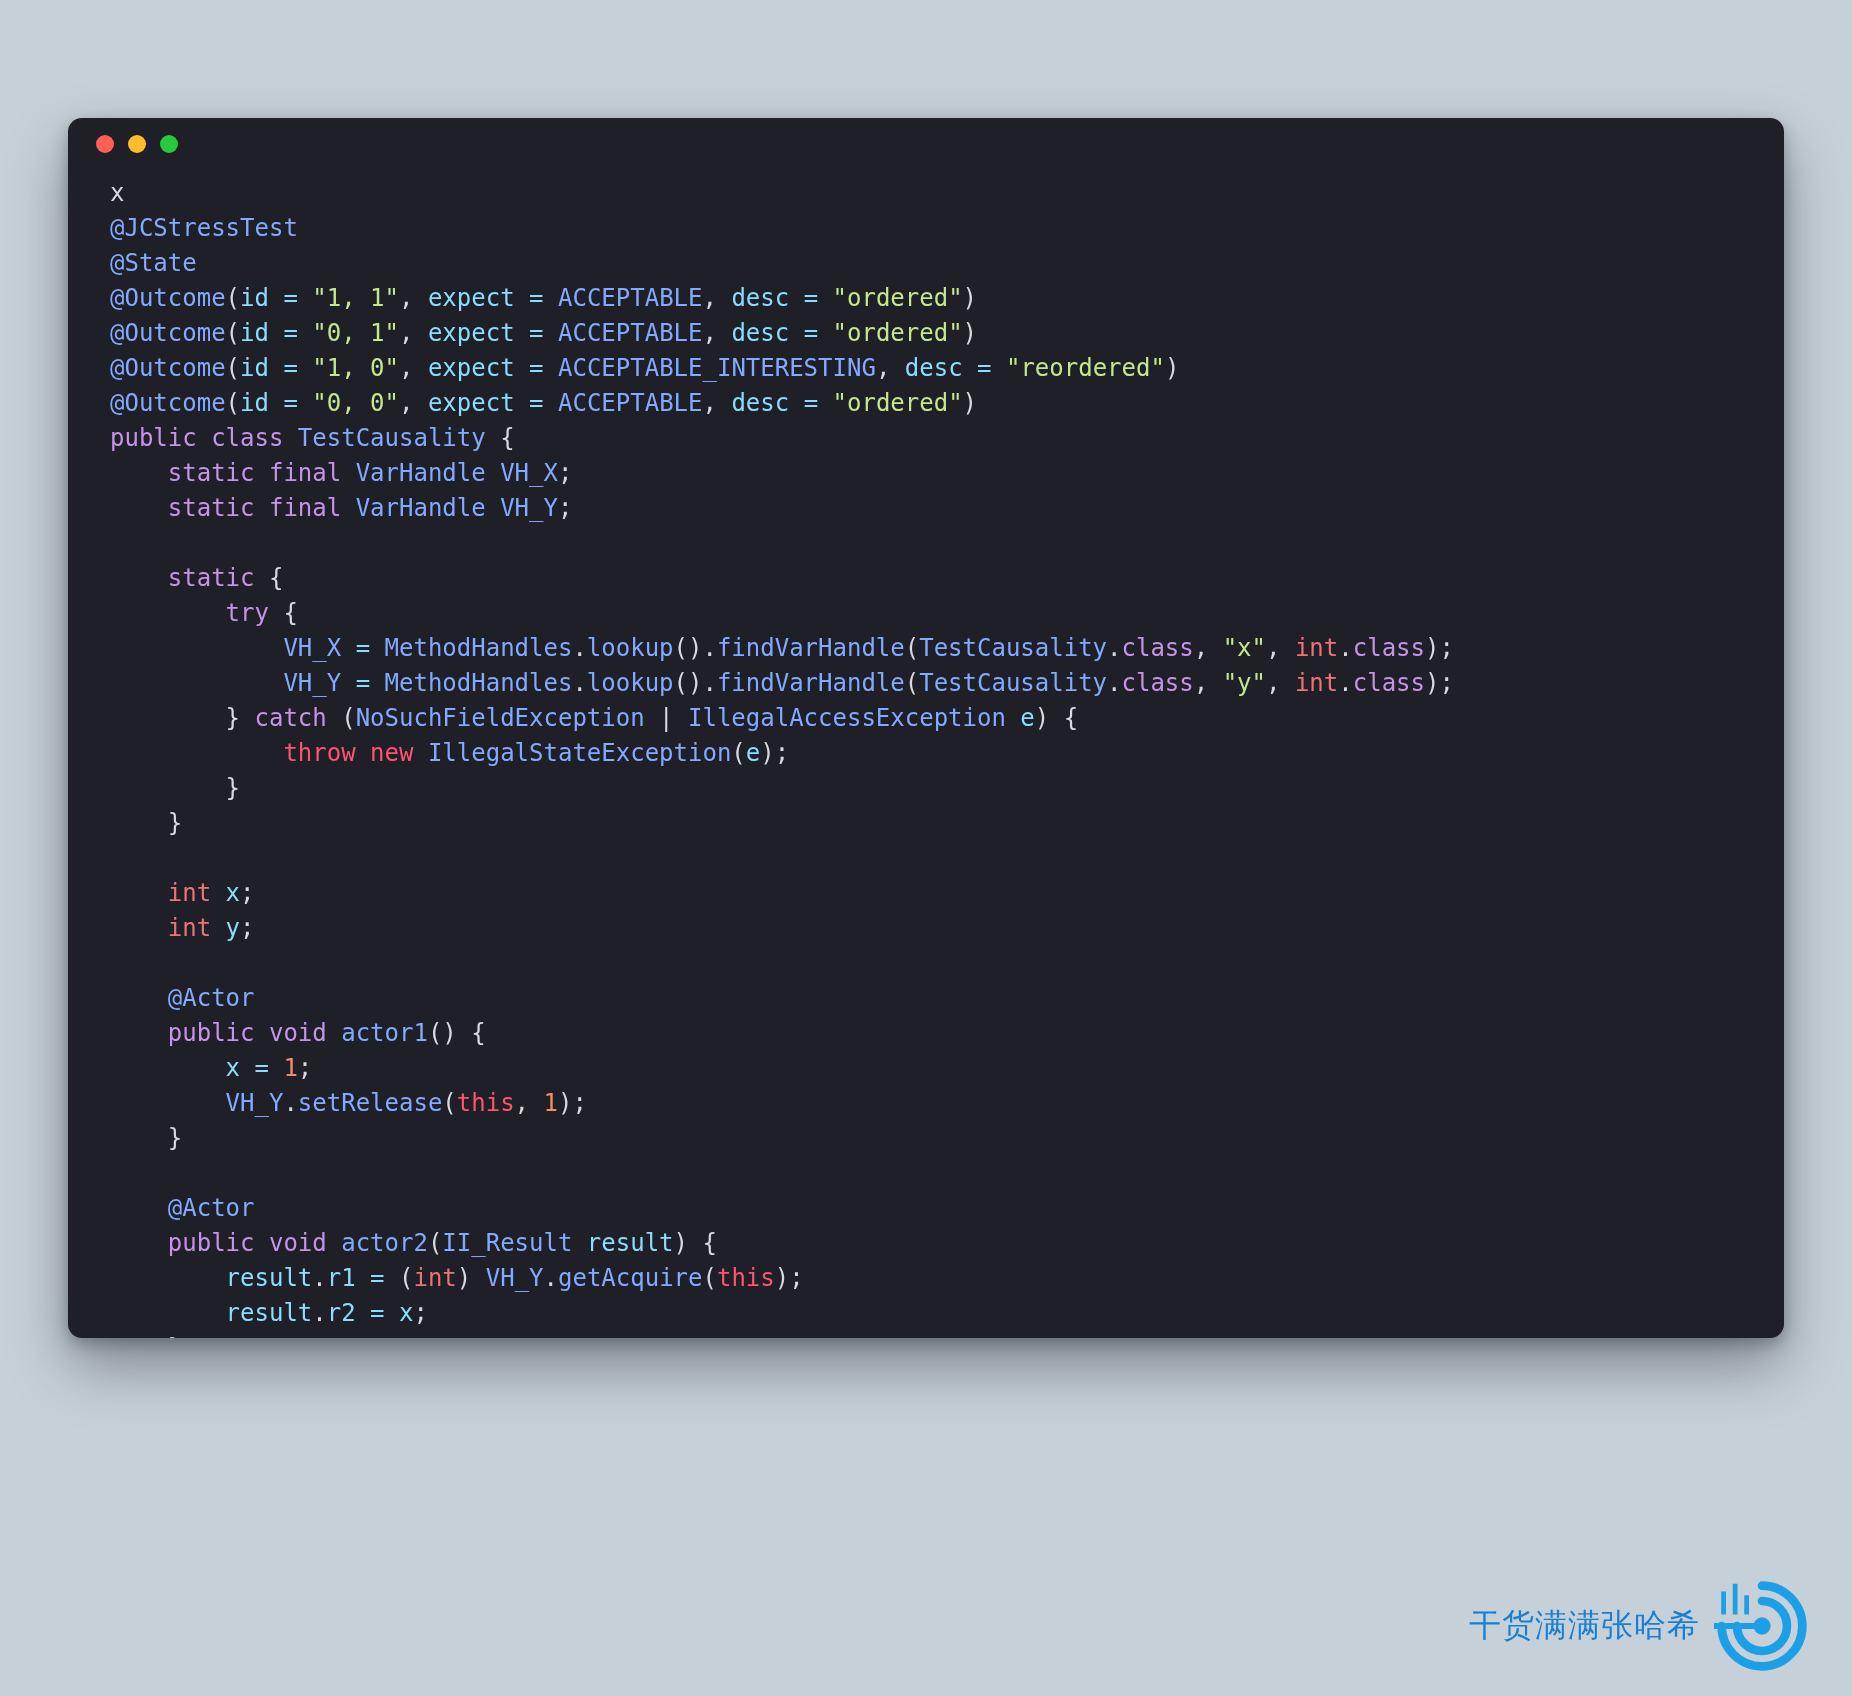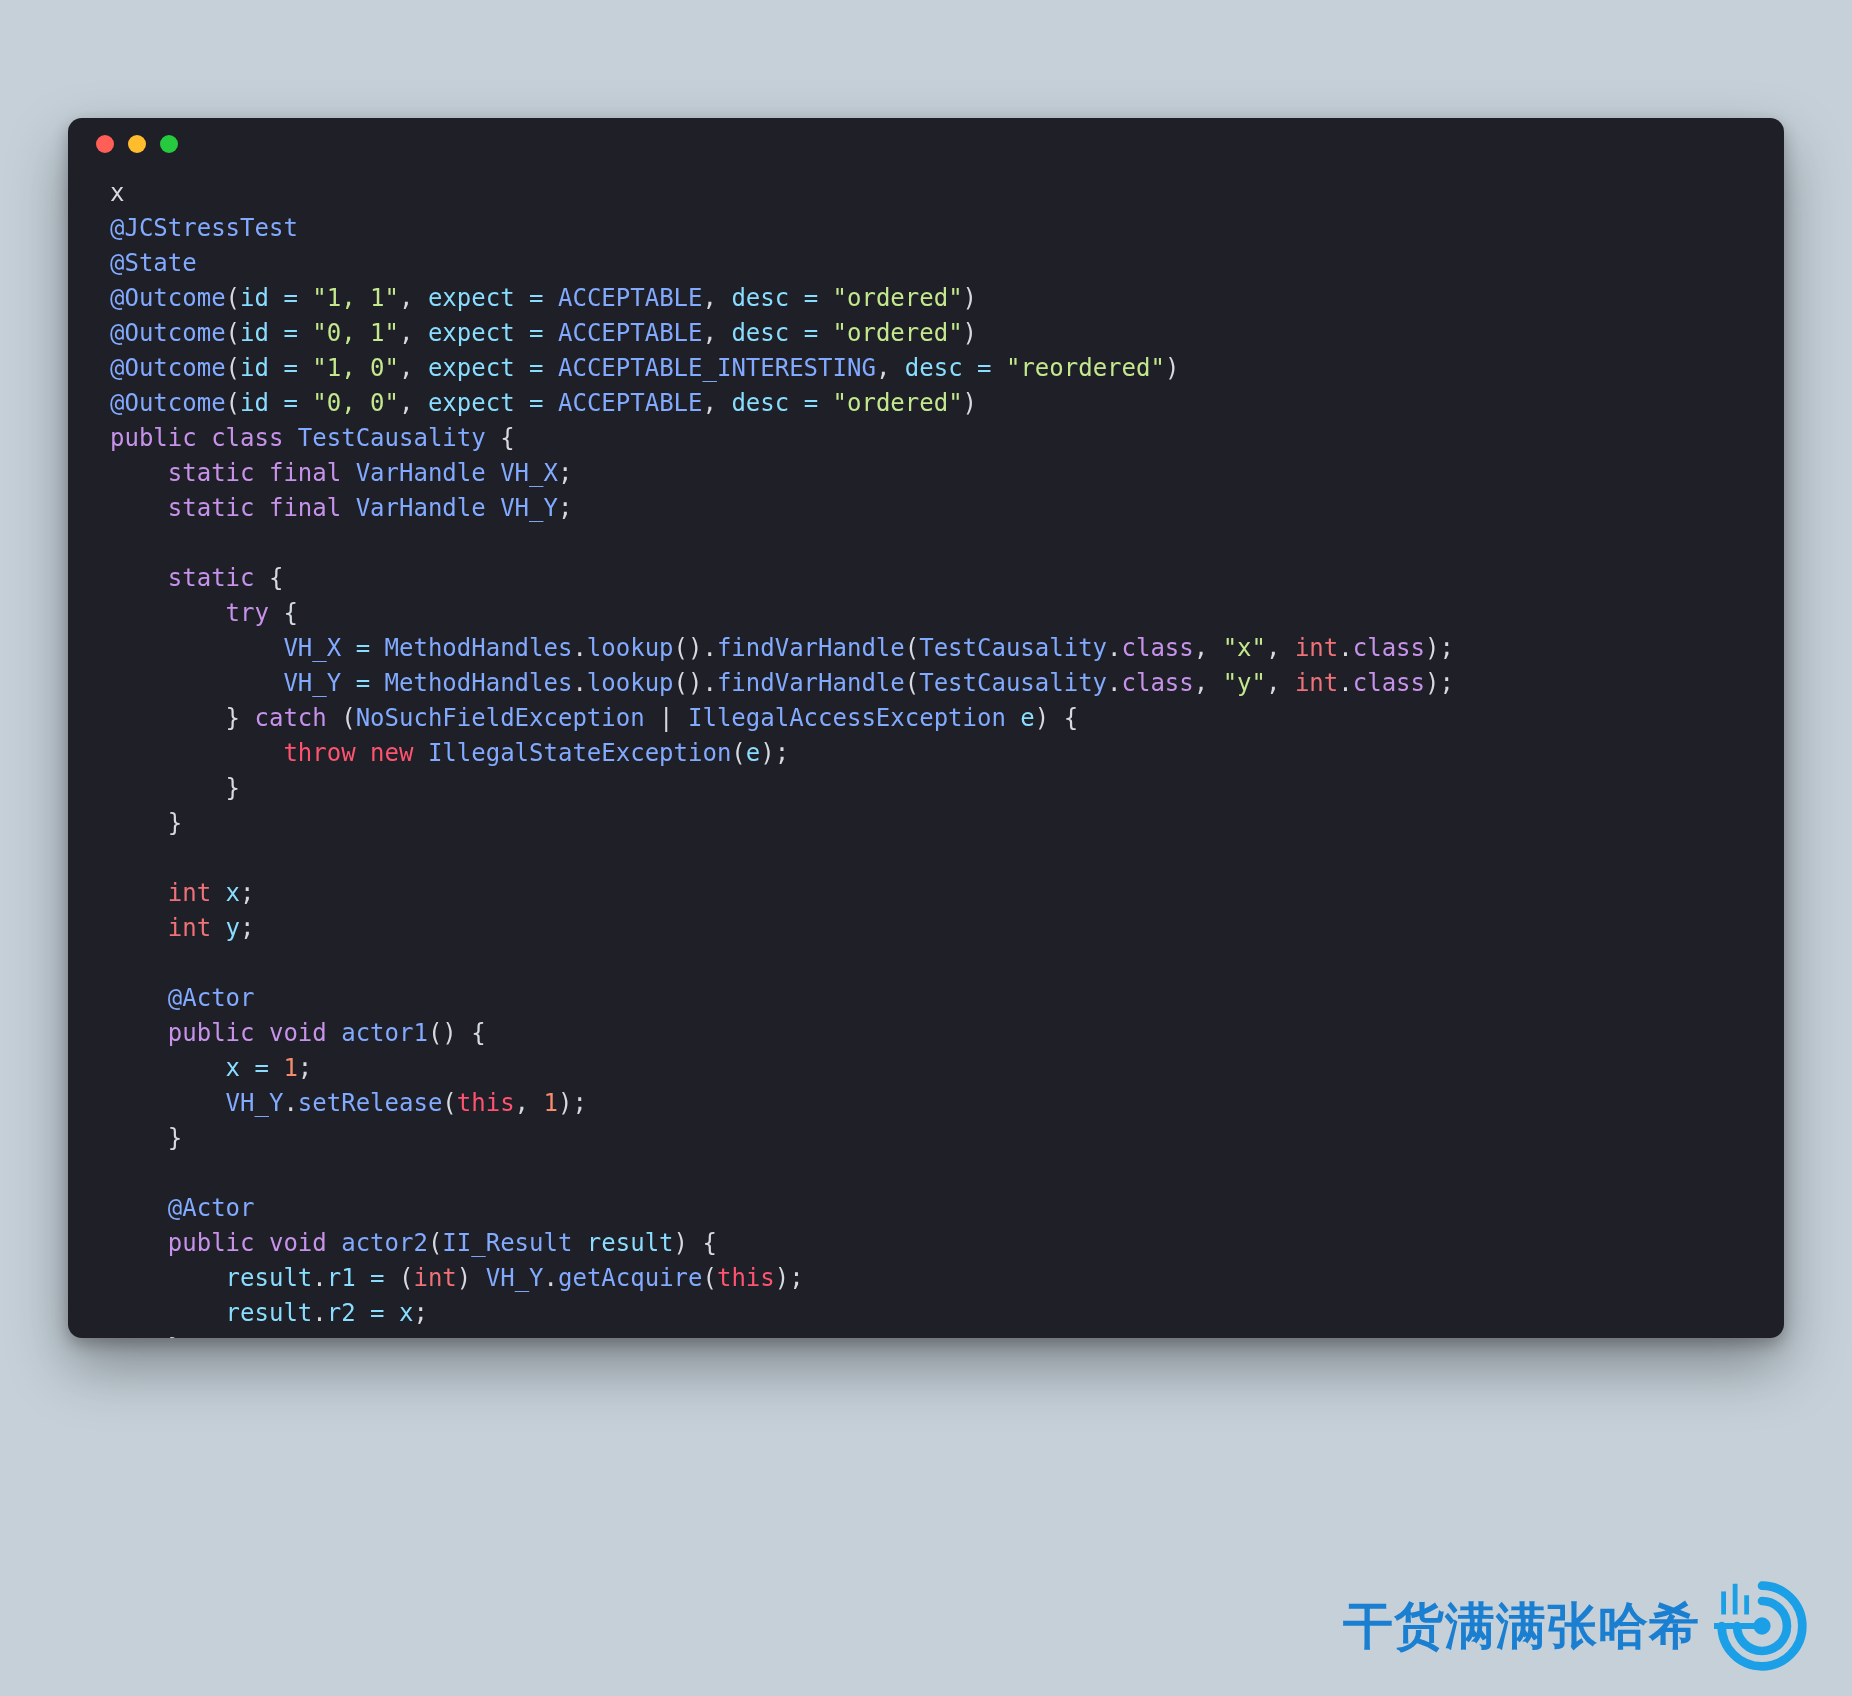--- a/index.html
+++ b/index.html
@@ -58,22 +58,22 @@
   .logo {
     position: absolute;
     right: 42px;
     bottom: 22px;
     display: flex;
     align-items: center;
     gap: 14px;
   }
   .logo-text {
     font-family: "PingFang SC","Microsoft YaHei",sans-serif;
-    font-size: 50px;
-    font-weight: 700;
+    font-size: 32px;
+    font-weight: 400;
     color: #1b7fd1;
     letter-spacing: 1px;
   }
   .logo-mark {
     width: 96px;
     height: 96px;
     position: relative;
   }
   .logo-mark svg { width: 100%; height: 100%; }
 </style>

